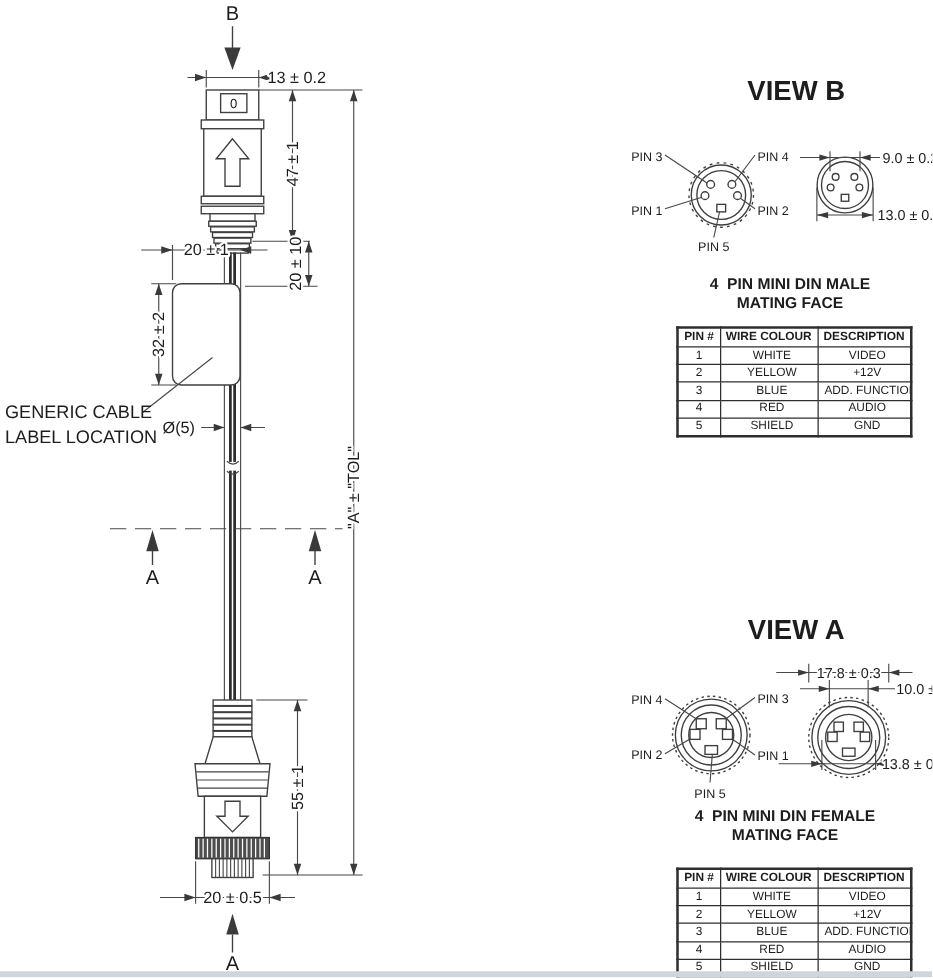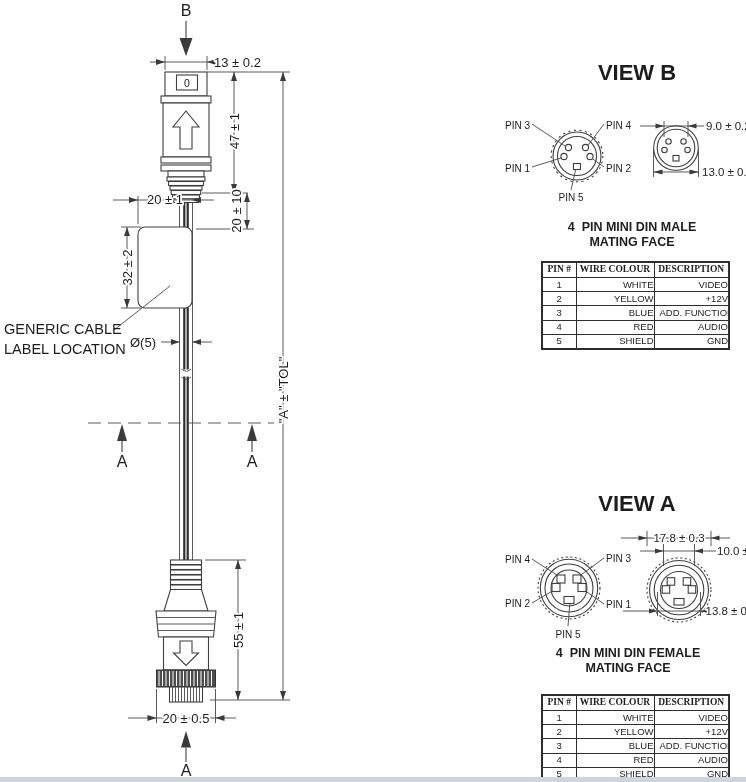--- a/index.html
+++ b/index.html
@@ -15,22 +15,22 @@
   svg .dim2{font-size:11.5px;paint-order:stroke;stroke:#fff;stroke-width:3px;stroke-linejoin:round;}
   svg .sm{font-size:10.5px;}
   svg .pl{font-size:10px;}
   svg .note{font-size:14.5px;}
   svg .mk{font-size:16px;}
   svg .ttl{font-size:22px;font-weight:bold;text-anchor:middle;}
   svg .cap{font-size:12.5px;font-weight:bold;text-anchor:middle;white-space:pre;}
   .pin-table{position:absolute;left:541px;width:187px;border-collapse:collapse;table-layout:fixed;
              border:2px solid #2e2e2e;background:#fff;}
   .pin-table th,.pin-table td{border:1px solid #2e2e2e;height:13.2px;padding:0 0 0 5px;
-             font-size:9.5px;line-height:1.05;text-align:right;white-space:nowrap;overflow:hidden;}
-  .pin-table th{text-align:center;padding:0;height:14px;font-weight:bold;font-family:Liberation Serif, serif;}
+             font-size:9.5px;line-height:1.05;text-align:center;white-space:nowrap;overflow:hidden;}
+  .pin-table th{text-align:center;padding:0;height:14px;font-weight:bold;}
   .pin-table td.c-pin{text-align:center;padding:0;}
   .bottom-edge{position:absolute;left:0;top:777px;width:746px;height:5px;background:#ccd6db;}
 </style>
 </head>
 <body>
 
 <div class="stage">
 
 <svg class="drawing" width="746" height="782" viewBox="0 0 746 782">
 

